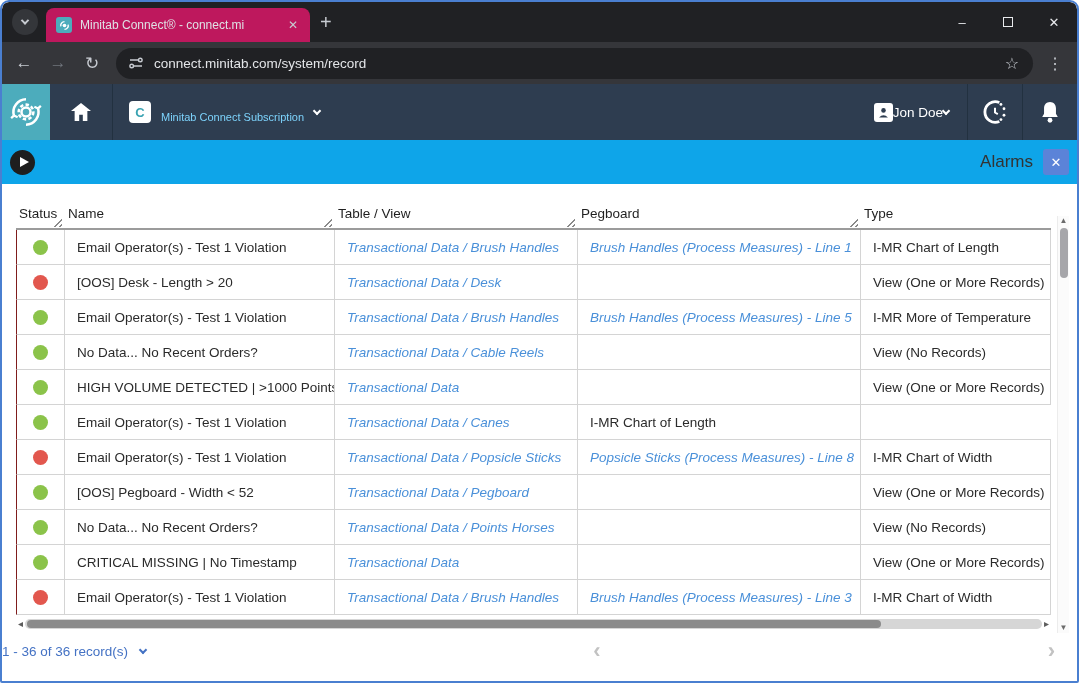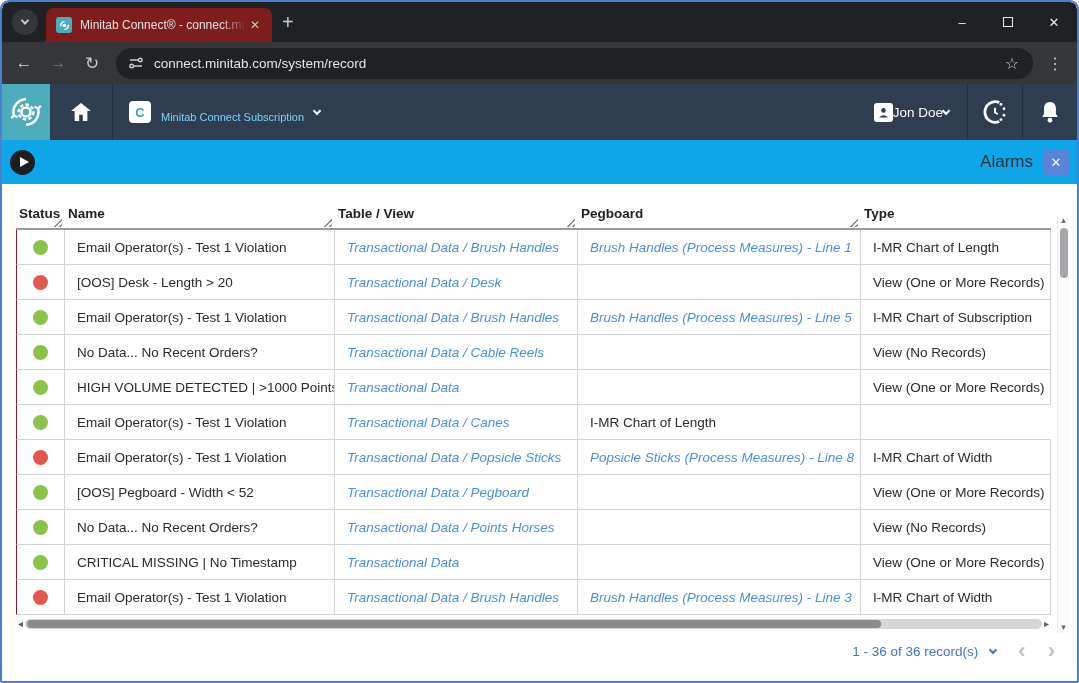--- a/index.html
+++ b/index.html
@@ -11,21 +11,21 @@
     border-radius:9px 9px 2px 2px;
     overflow:hidden;
     position:relative;
   }
   .spacer { flex:1; }
 
   
   .tab-bar { height:40px; background:#202124; display:flex; align-items:flex-end; padding-left:8px; border-radius:7px 7px 0 0; }
   .tab-search { width:26px; height:26px; border-radius:50%; background:#34363a; color:#c7cbd1; display:flex; align-items:center; justify-content:center; margin:0 8px 7px 2px; cursor:pointer; }
   .chev { display:inline-block; width:6px; height:6px; border-right:2px solid #c7cbd1; border-bottom:2px solid #c7cbd1; transform:rotate(45deg) translate(-1px,-1px); }
-  .tab { width:226px; height:34px; background:#7f1d1d; border-radius:8px 8px 0 0; display:flex; align-items:center; padding:0 8px 0 10px; color:#dfe1e5; }
+  .tab { width:264px; height:34px; background:#be185d; border-radius:8px 8px 0 0; display:flex; align-items:center; padding:0 8px 0 10px; color:#dfe1e5; }
   .favicon { width:16px; height:16px; border-radius:3px; background:#4cacbc; flex:0 0 16px; display:flex; align-items:center; justify-content:center; margin-right:8px; }
   .tab-title { font-size:12px; white-space:nowrap; overflow:hidden; flex:1;
     -webkit-mask-image:linear-gradient(to right,#000 85%,transparent); mask-image:linear-gradient(to right,#000 85%,transparent); }
   .tab-close { font-size:12px; color:#c7cbd1; padding:2px 4px; cursor:pointer; }
   .new-tab { color:#c7cbd1; font-size:20px; font-weight:400; padding:0 14px 8px 10px; cursor:pointer; }
   .win-controls { margin-left:auto; display:flex; height:40px; }
   .win-btn { width:46px; height:40px; display:flex; align-items:center; justify-content:center; color:#e8eaed; font-size:13px; cursor:pointer; }
   .max-box { width:10px; height:10px; border:1px solid #e8eaed; display:inline-block; }
 
   
@@ -55,21 +55,21 @@
   .play-btn { width:25px; height:25px; border-radius:50%; background:#1e1e1e; display:flex; align-items:center; justify-content:center; cursor:pointer; }
   .play-tri { width:0; height:0; border-left:9px solid #fff; border-top:5.5px solid transparent; border-bottom:5.5px solid transparent; margin-left:3px; }
   .panel-title { font-size:17px; color:#333; margin-right:10px; }
   .panel-close { width:26px; height:26px; background:#5b83d8; border-radius:3px; color:#fff; font-size:13px; display:flex; align-items:center; justify-content:center; cursor:pointer; }
 
   
   .content { position:relative; }
   .alarm-table { margin:16px 26px 0 14px; }
   .grid-row { display:grid; grid-template-columns:48px 270px 243px 283px 1fr; }
   .thead { border-bottom:2px solid #9b9b9b; height:30px; align-items:end; }
-  .th { font-size:13.5px; font-weight:bold; color:#1f1f1f; padding:0 4px 7px 4px; position:relative; cursor:pointer; }
+  .th { font-size:13.5px; font-weight:normal; color:#1f1f1f; padding:0 4px 7px 4px; position:relative; cursor:pointer; }
   .th:first-child { padding-left:3px; }
   .th:not(:last-child)::after { content:""; position:absolute; right:2px; bottom:1px; width:9px; height:9px;
     background:repeating-linear-gradient(135deg,#8a8a8a 0 1px,transparent 1px 3.5px);
     clip-path:polygon(100% 0,100% 100%,0 100%); }
   .tr { height:35px; border-bottom:1px solid #d4d4d4; border-left:1px solid #7f1d1d; cursor:pointer; }
   .td { display:flex; align-items:center; border-right:1px solid #d4d4d4; padding:0 12px; font-size:13.5px; color:#2b2b2b; overflow:hidden; white-space:nowrap; }
   .td.status { justify-content:center; padding:0; }
   .dot { width:15px; height:15px; border-radius:50%; }
   .dot.green { background:#8bc34a; }
   .dot.red { background:#e2574e; }
@@ -78,21 +78,21 @@
   
   .vscroll { position:absolute; top:16px; right:8px; width:12px; height:417px; background:#fbfbfb; border-left:1px solid #ececec; display:flex; flex-direction:column; align-items:center; }
   .vscroll .arrow { font-size:8px; color:#6b6b6b; line-height:10px; cursor:pointer; }
   .vthumb { width:8px; height:50px; background:#a6a6aa; border-radius:4px; margin-top:2px; cursor:pointer; }
   .hscroll { margin:3px 26px 0 14px; height:11px; display:flex; align-items:center; }
   .hscroll .arrow { font-size:10px; color:#5c5c5c; padding:0 2px; cursor:pointer; }
   .htrack { flex:1; height:10px; background:#d6d6d6; border-radius:5px; position:relative; }
   .hthumb { position:absolute; left:2px; top:1px; width:84%; height:8px; background:#8b8b8b; border-radius:4px; cursor:pointer; }
 
   
-  .footer { height:44px; display:flex; align-items:center; justify-content:flex-end; padding-right:22px; gap:22px;padding-left:21px; }
+  .footer { height:44px; display:flex; align-items:center; justify-content:space-between; padding-right:22px; gap:22px; }
   .records { display:flex; align-items:center; gap:12px; color:#4472c4; font-size:13.5px; cursor:pointer; }
   .chev-b { display:inline-block; width:6px; height:6px; border-right:2px solid #4472c4; border-bottom:2px solid #4472c4; transform:rotate(45deg); margin-bottom:3px; }
   .page-btn { color:#c2c2c2; font-size:22px; line-height:20px; cursor:pointer; font-weight:bold; }
 </style>
 </head>
 <body>
 
 <div class="tab-bar">
   <div class="tab-search">
       <span class="chev"></span>
@@ -225,21 +225,21 @@
     <div class="td">View (One or More Records)</div>
   </div>
 
   <div class="grid-row tr">
     <div class="td status">
             <span class="dot green"></span>
           </div>
     <div class="td">Email Operator(s) - Test 1 Violation</div>
     <div class="td link">Transactional Data / Brush Handles</div>
     <div class="td link">Brush Handles (Process Measures) - Line 5</div>
-    <div class="td">I-MR Chart of Subscription</div>
+    <div class="td">I-MR More of Temperature</div>
   </div>
 
   <div class="grid-row tr">
     <div class="td status">
             <span class="dot green"></span>
           </div>
     <div class="td">No Data... No Recent Orders?</div>
     <div class="td link">Transactional Data / Cable Reels</div>
     <div class="td link"></div>
     <div class="td">View (No Records)</div>

